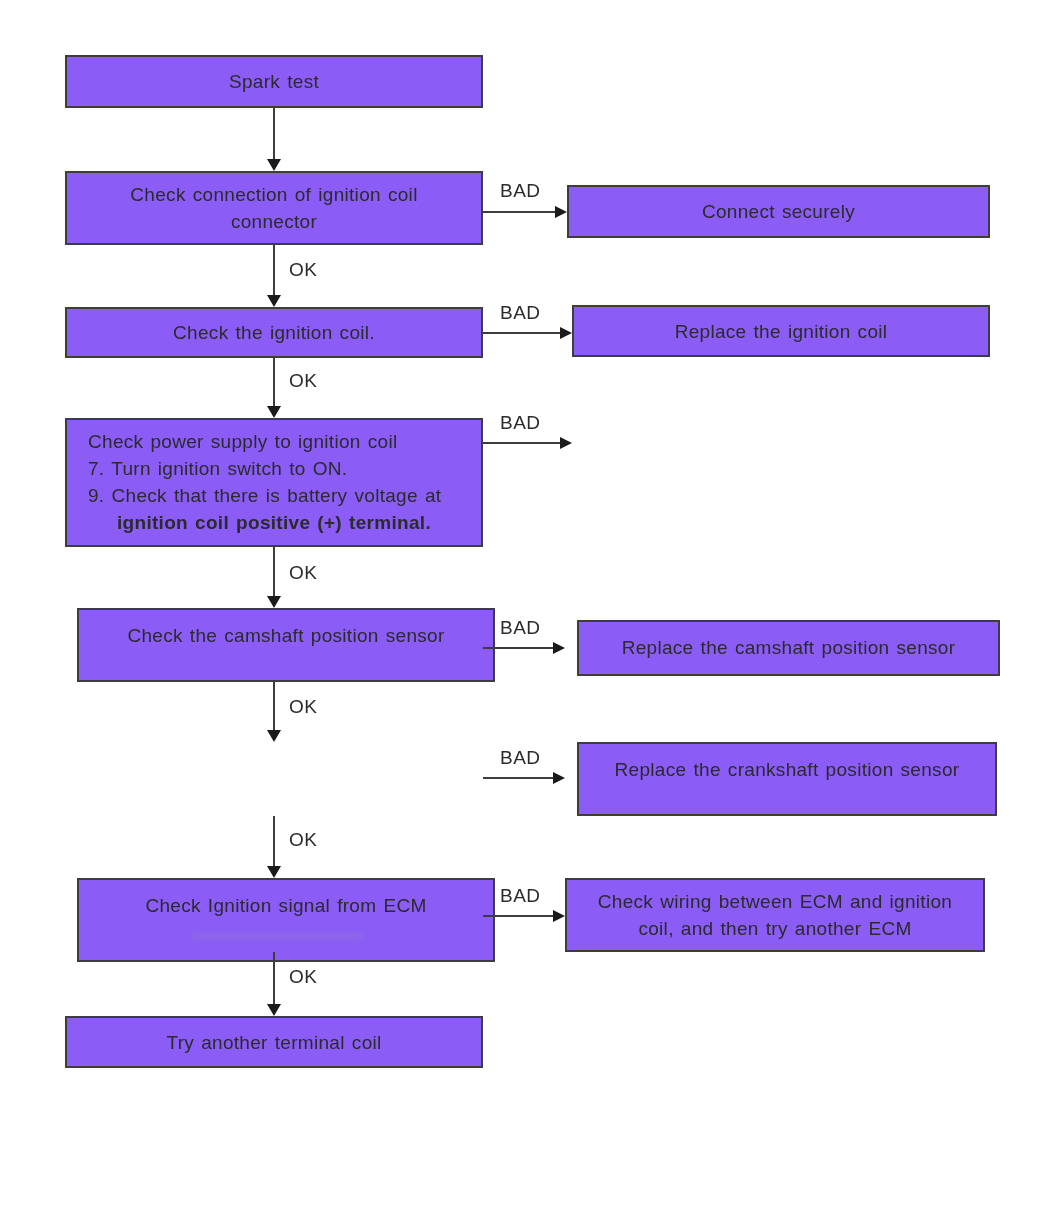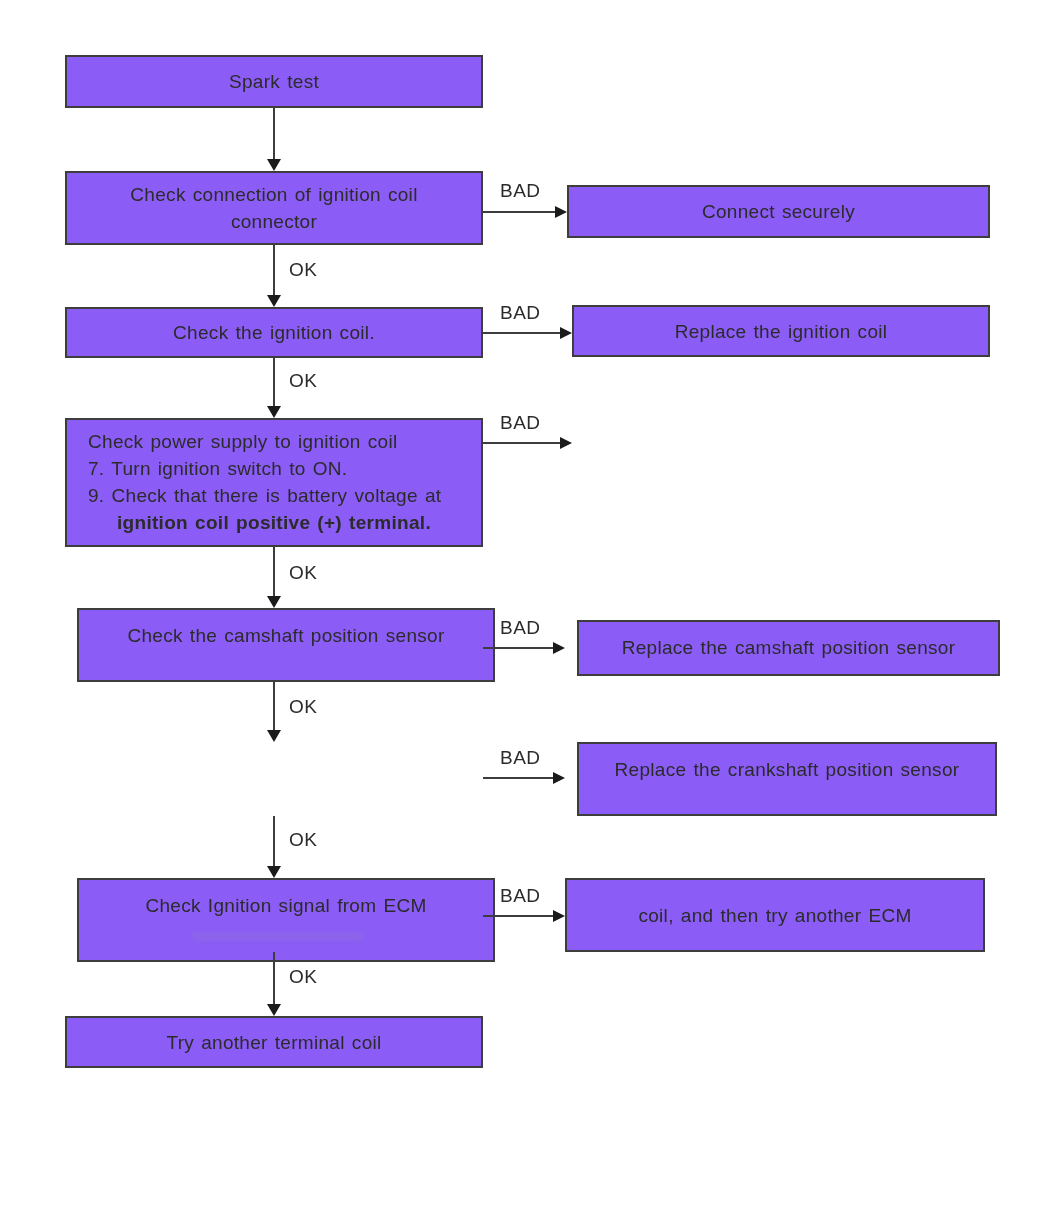--- a/index.html
+++ b/index.html
@@ -100,20 +100,21 @@
 
   <div class="box top-align" style="left:565px;top:620px;width:423px;height:56px">
     <div class="ln">Replace the camshaft position sensor</div>
   </div>
 
   <div class="box top-align" style="left:565px;top:742px;width:420px;height:74px">
     <div class="ln">Replace the crankshaft position sensor</div>
   </div>
 
   <div class="box" style="left:565px;top:878px;width:420px;height:74px">
+    <div class="ln">Check wiring between ECM and ignition</div>
     <div class="ln">coil, and then try another ECM</div>
   </div>
 
   <div class="vline" style="left:273px;top:107px;height:53px"></div>
   <div class="varrow" style="left:267px;top:159px"></div>
 
   <div class="vline" style="left:273px;top:245px;height:51px"></div>
   <div class="varrow" style="left:267px;top:295px"></div>
   <div class="lbl" style="left:289px;top:259px">OK</div>
 

